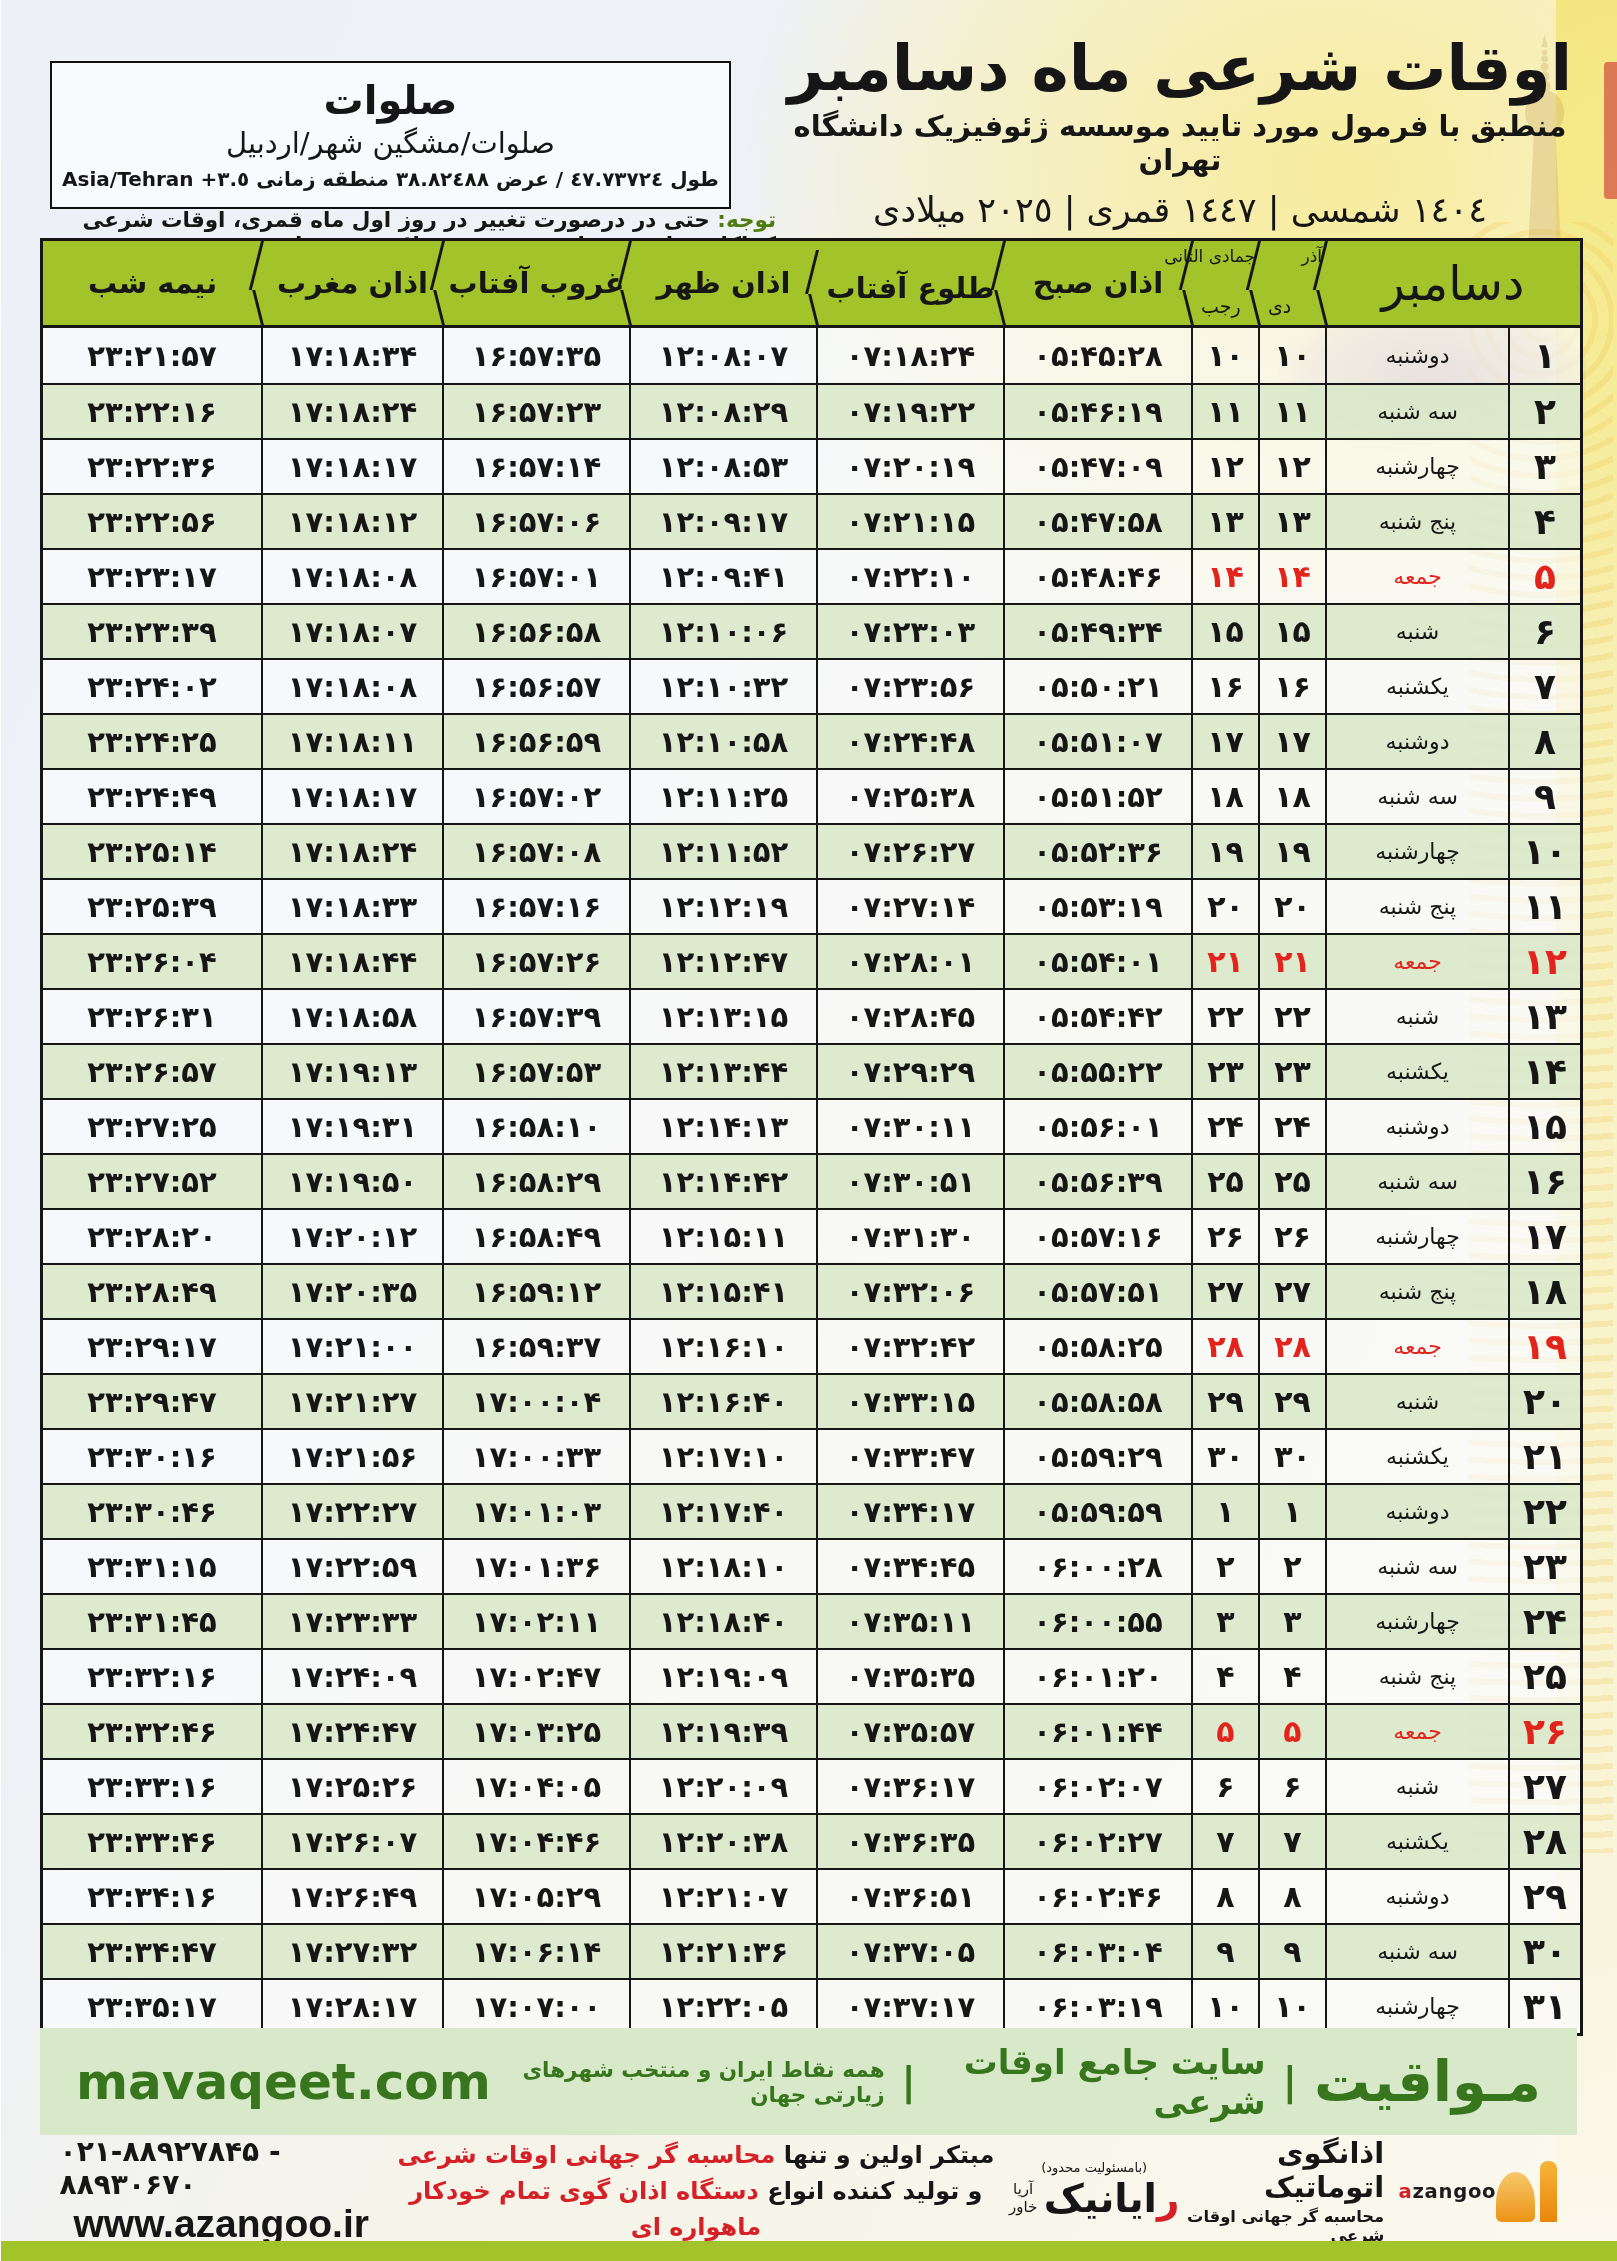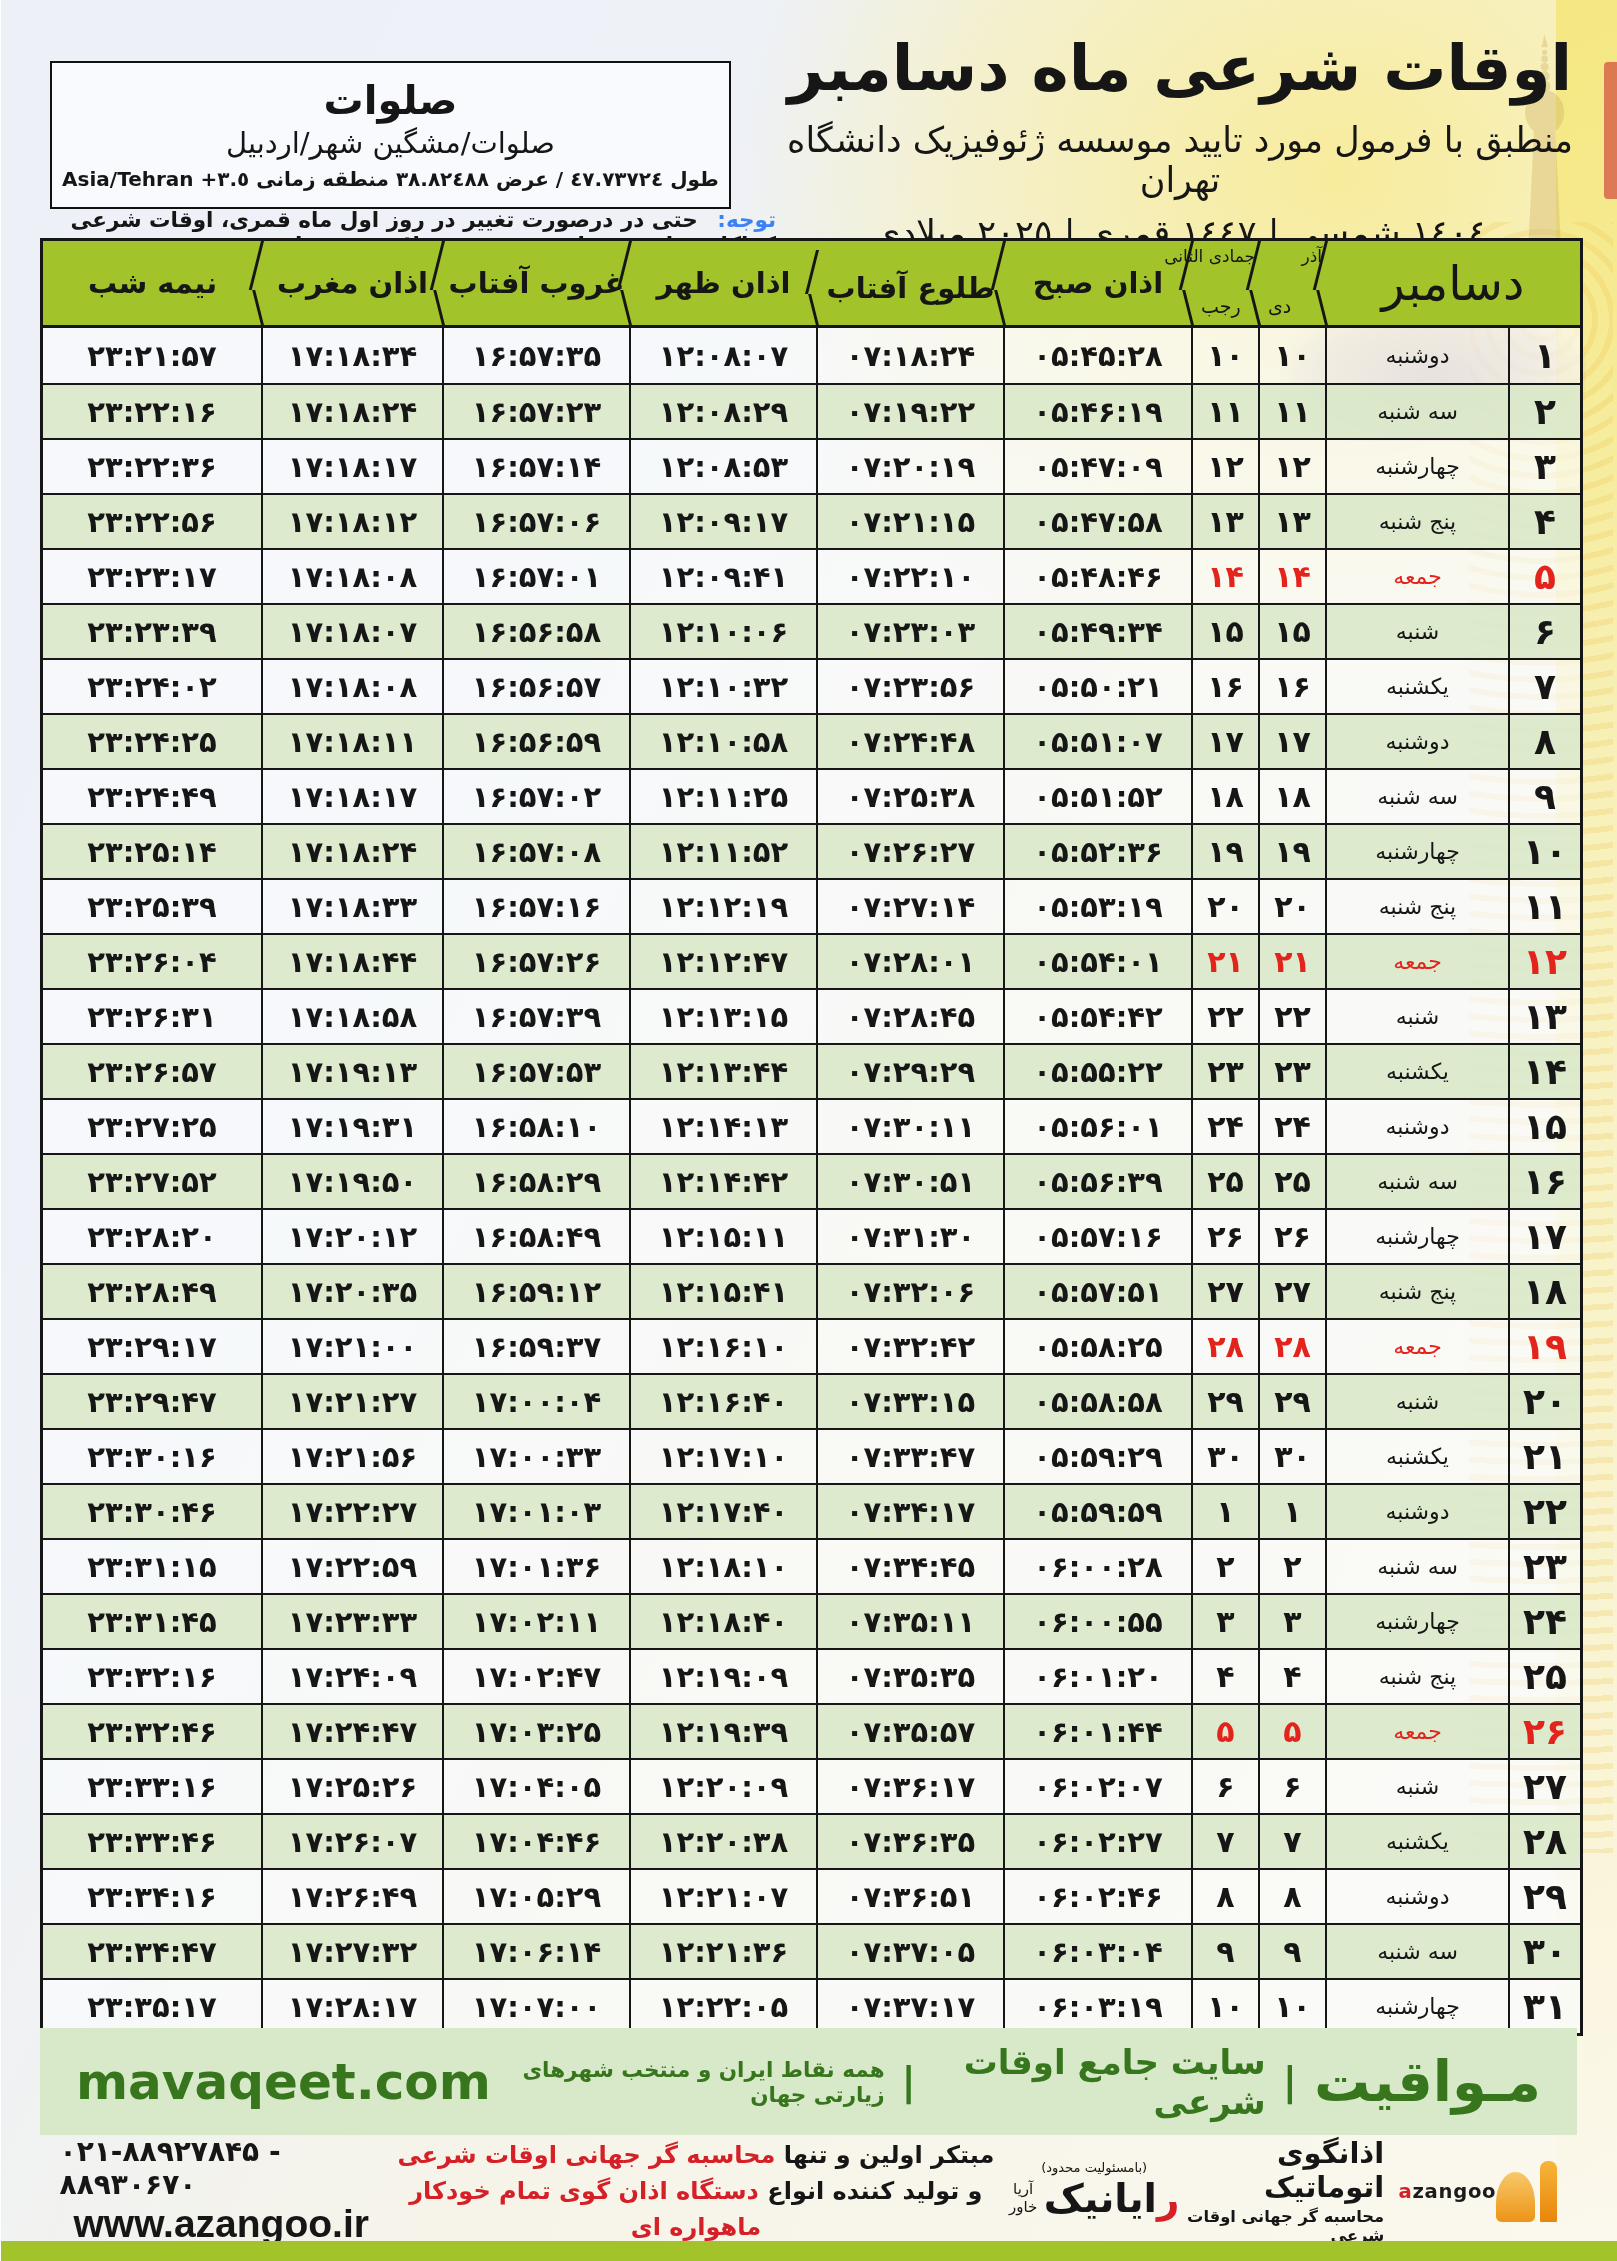--- a/index.html
+++ b/index.html
@@ -17,30 +17,30 @@
     background:linear-gradient(180deg,rgba(244,230,120,.85),rgba(246,238,158,.55) 40%,rgba(246,238,158,.25) 80%,rgba(246,238,158,0));}
   .bg-swirl{right:5.2px;top:222px;width:144px;height:1631px;opacity:.35;
     background:repeating-radial-gradient(circle at 50% 6%,rgba(240,200,90,.8) 0 5.9px,rgba(250,240,170,.2) 5.9px 17px);}
   .bg-dome{left:1279px;top:297px;width:307px;height:144px;
     background:radial-gradient(ellipse at 50% 55%,rgba(150,112,148,.5) 0%,rgba(150,112,148,.22) 55%,rgba(150,112,148,0) 75%);}
   .bg-flag{right:0;top:62px;width:14.4px;height:137px;background:rgba(200,30,40,.55);border-radius:3.9px 0 0 3.9px;}
   .minaret{right:11.7px;top:29px;opacity:.5;}
   
   .title-block{right:27px;top:34px;width:822px;text-align:center;}
   .title-block h1{margin:0;font-size:63px;line-height:1.12;font-weight:bold;}
-  .subtitle{font-size:35px;font-weight:normal;margin-top:15px;}
+  .subtitle{font-size:29px;font-weight:bold;margin-top:4px;}
   .dateline{font-size:35px;margin-top:13px;}
   .info-box{left:50px;top:61px;width:677px;height:144px;border:2.6px solid #111;
     background:rgba(253,254,255,.72);display:flex;flex-direction:column;justify-content:center;align-items:center;gap:6.5px;}
   .ib-title{font-size:40px;font-weight:bold;line-height:1;}
   .ib-loc{font-size:29px;}
   .ib-coords{font-size:20px;font-weight:bold;}
   .ltr{direction:ltr;unicode-bidi:isolate;}
   .notice{left:26px;top:207px;width:750px;font-size:21.5px;font-weight:bold;direction:rtl;}
-  .notice .red{color:#3b82f6;margin-left:12px;}
+  .notice .red{color:#4d7c0f;}
   
   :root{--rh:55px;--bk:#161616;--red:#e3241d;}
   .ptable{left:40px;top:238px;width:1537px;border:3.9px solid var(--bk);background:rgba(255,255,255,.08);}
   .thead{display:flex;direction:rtl;height:84px;background:#a3c32b;border-bottom:3.9px solid var(--bk);overflow:hidden;}
   .thead>div{position:relative;display:flex;align-items:center;justify-content:center;}
   .thead>div:not(:last-child)::before{content:"";position:absolute;left:-1.3px;top:0;height:58%;width:2.6px;background:var(--bk);
     transform:skewX(-14deg);transform-origin:top center;}
   .thead>div:not(:last-child)::after{content:"";position:absolute;left:-1.3px;bottom:0;height:42%;width:2.6px;background:var(--bk);
     transform:skewX(14deg);transform-origin:bottom center;}
   .hc-month{width:254px;font-size:48px;font-weight:normal;}

